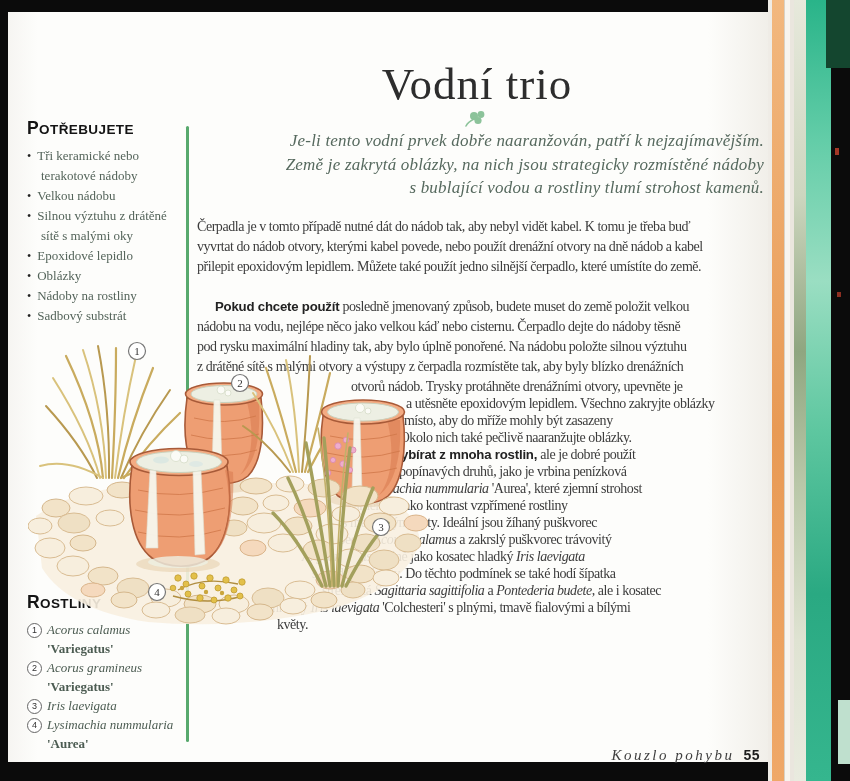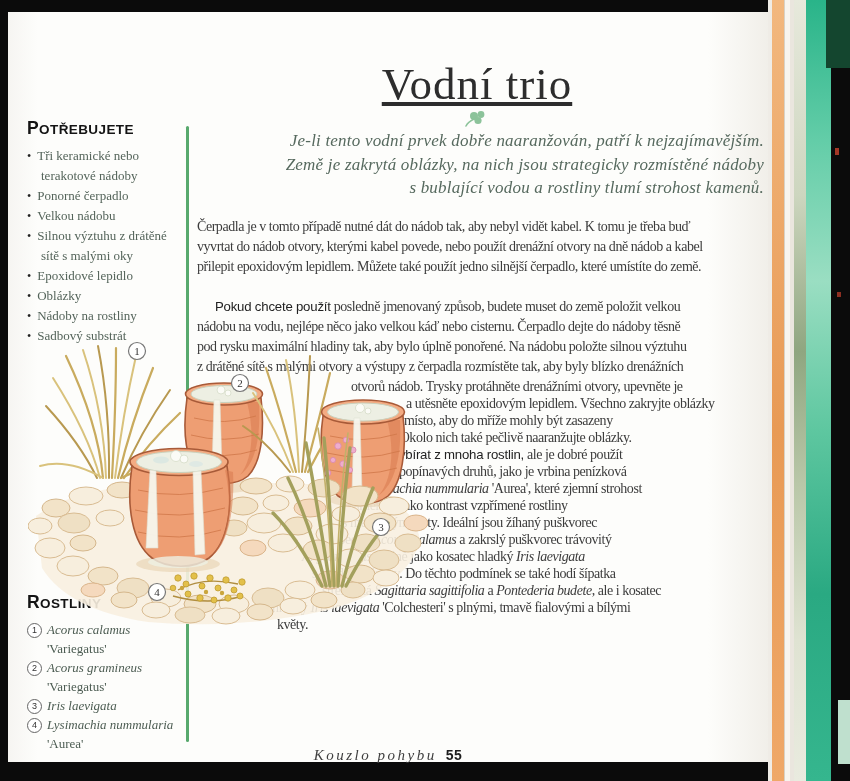--- a/index.html
+++ b/index.html
@@ -22,51 +22,51 @@
   .st4{left:790px;width:4px;background:#eae6de;border-right:1px solid #a8a298;}
   .st5{left:794px;width:12px;background:linear-gradient(to bottom,#e7e9dc,#cdd6bf 25%,#8fa680 45%,#b9c7a8 62%,#dfe3d2 82%,#e9ebdf);}
   .st6{left:806px;width:25px;background:linear-gradient(to bottom,#29b489,#63cda8 18%,#9adec2 36%,#5ec7a0 55%,#2aa982 76%,#35b68e);}
   .corner-green{position:absolute;left:826px;top:0;width:24px;height:68px;background:#14462f;}
   .speck1{position:absolute;left:835px;top:148px;width:4px;height:7px;background:#a23726;}
   .speck2{position:absolute;left:837px;top:292px;width:4px;height:5px;background:#8d2f22;}
   .corner-pale{position:absolute;left:838px;top:700px;width:12px;height:64px;background:#bfe0ce;}
   
   .title{
     position:absolute;left:190px;top:60px;width:574px;text-align:center;
-    font:400 45px/48px "Liberation Serif",serif;color:#2d2d2d;letter-spacing:1px;text-decoration:underline;
+    font:400 45px/48px "Liberation Serif",serif;color:#2d2d2d;letter-spacing:1px;
   }
   .ornament{position:absolute;left:190px;top:110px;width:574px;text-align:center;}
   .intro{position:absolute;left:190px;top:129px;width:574px;text-align:right;}
   .intro div{font:italic 17px/23.5px "Liberation Serif",serif;color:#56695e;letter-spacing:.2px;}
   
   .divider{position:absolute;left:186px;top:126px;width:3px;height:616px;background:#58a96d;border-radius:2px;}
   
   .side-head{font-family:"Liberation Sans",sans-serif;font-weight:bold;font-size:13.5px;
     color:#141414;letter-spacing:.4px;}
   .side-head::first-letter{font-size:17.5px;}
   .needs{position:absolute;left:27px;top:118px;width:152px;}
   .needs-list{margin-top:7px;}
   .need-line{font:13px/20px "Liberation Serif",serif;color:#54645a;white-space:nowrap;}
   .need-line.first::before{content:"•";color:#222;margin-right:6px;font-size:12px;}
   .need-line.cont{padding-left:14px;}
   .plants{position:absolute;left:27px;top:592px;width:158px;}
   .plants-list{margin-top:7px;}
   .plant-line{font:italic 13px/19px "Liberation Serif",serif;color:#4c5c52;white-space:nowrap;}
-  .plant-line.cult{padding-left:20px;font-style:normal;}
+  .plant-line.cult{padding-left:20px;font-style:normal;font-weight:bold;}
   .pnum{display:inline-block;width:13px;height:13px;border:1px solid #666;border-radius:50%;
     font:9px/13px "Liberation Sans",sans-serif;font-style:normal;text-align:center;color:#333;
     margin-right:5px;vertical-align:1px;background:#fff;}
   
   #body-clip{position:absolute;left:192px;top:210px;width:578px;height:432px;overflow:hidden;}
   .bl{position:absolute;white-space:nowrap;font:14px/17px "Liberation Serif",serif;
     letter-spacing:-0.45px;color:#3c3c3c;}
-  .bld{font-family:"Liberation Sans",sans-serif;font-weight:normal;font-size:13.2px;letter-spacing:-0.2px;color:#222;}
+  .bld{font-family:"Liberation Sans",sans-serif;font-weight:bold;font-size:13.2px;letter-spacing:-0.2px;color:#222;}
   .ita{font-style:italic;}
   
-  .footer{position:absolute;left:8px;top:746px;width:760px;text-align:center;}
+  .footer{position:absolute;left:0;top:746px;width:760px;text-align:right;}
   .footer .bt{font:italic 15px "Liberation Serif",serif;letter-spacing:2.5px;color:#3f3f3f;}
   .footer .pn{font:bold 14px "Liberation Sans",sans-serif;color:#1d1d1d;margin-left:9px;letter-spacing:.5px;}
   
   .illu{position:absolute;left:28px;top:338px;}
   .pb1{fill:#f7eedd;stroke:#d9bc92;stroke-width:1;}
   .pb2{fill:#f2e3c8;stroke:#d5b78c;stroke-width:1;}
   .pb3{fill:#efe0c4;stroke:#d9bc92;stroke-width:1;}
   .pb4{fill:#f5d9bd;stroke:#dab48a;stroke-width:1;}
   .grass1{stroke:#c9ab5e;stroke-width:2.2;fill:none;stroke-linecap:round;}
   .grass2{stroke:#d9c27c;stroke-width:2;fill:none;stroke-linecap:round;}
@@ -117,21 +117,20 @@
     <div>s bublající vodou a rostliny tlumí strohost kamenů.</div>
   </div>
 
   <div class="divider"></div>
 
   <div class="needs">
     <div class="side-head">POTŘEBUJETE</div>
     <div class="needs-list">
       <div class="need-line first">Tři keramické nebo</div>
       <div class="need-line cont">terakotové nádoby</div>
-      <div class="need-line first">Ponorné čerpadlo</div>
       <div class="need-line first">Velkou nádobu</div>
       <div class="need-line first">Silnou výztuhu z drátěné</div>
       <div class="need-line cont">sítě s malými oky</div>
       <div class="need-line first">Epoxidové lepidlo</div>
       <div class="need-line first">Oblázky</div>
       <div class="need-line first">Nádoby na rostliny</div>
       <div class="need-line first">Sadbový substrát</div>
     </div>
   </div>
 

